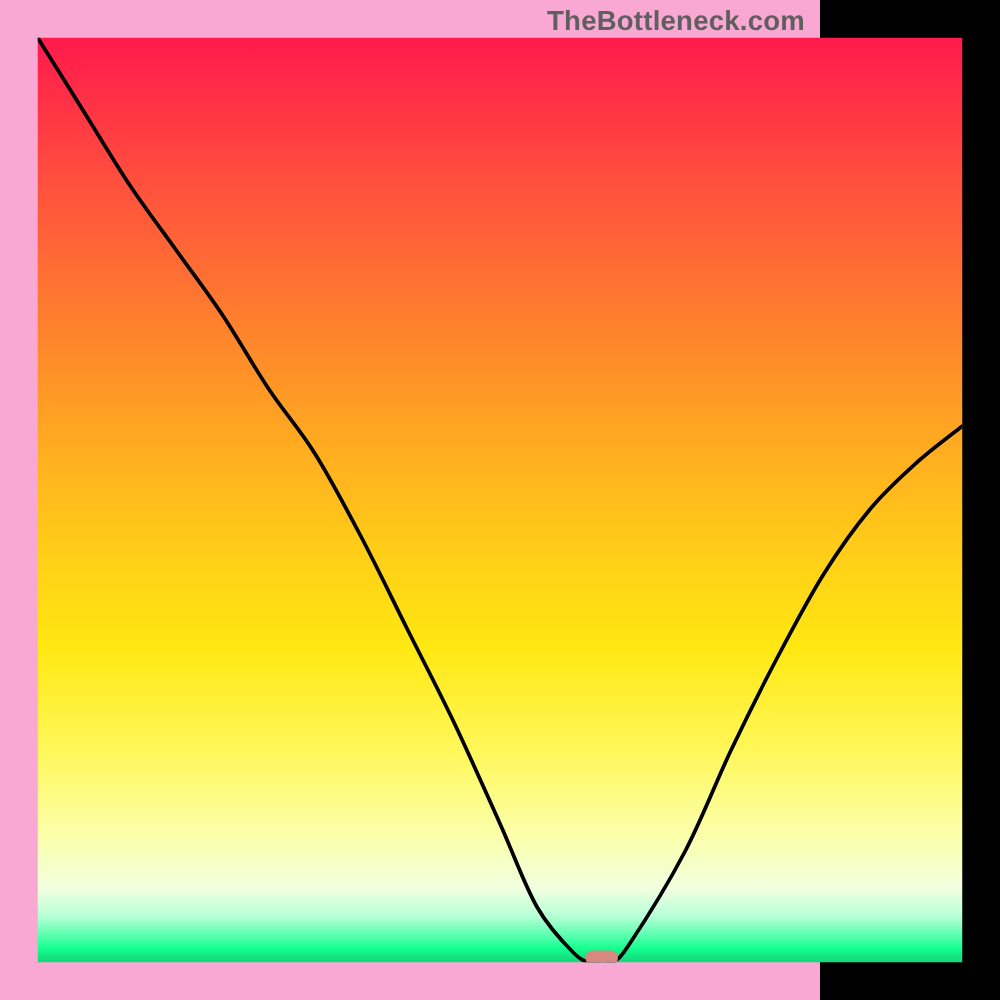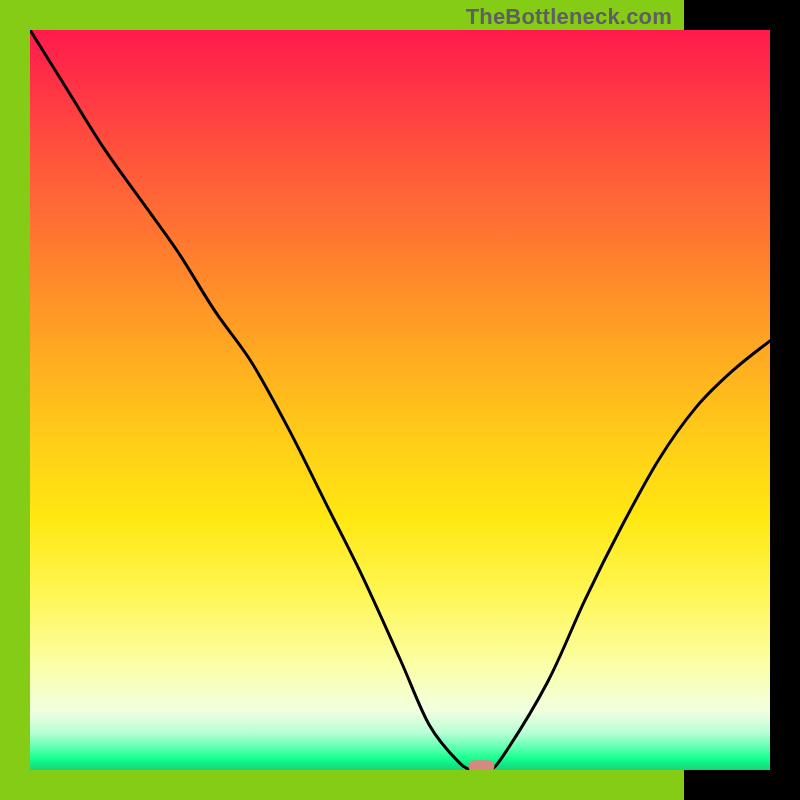--- a/index.html
+++ b/index.html
@@ -8,22 +8,21 @@
     width: 800px;
     height: 800px;
     background: #000;
     overflow: hidden;
     font-family: Arial, Helvetica, sans-serif;
   }
   .frame {
     position: relative;
     width: 656px;
     height: 800px;
-    background: #84cc16;
-    padding-left: 28px;
+    background: #f9a8d4;
   }
   .watermark {
     position: absolute;
     top: 4px;
     right: 12px;
     color: #5f5f5f;
     font-size: 22px;
     font-weight: 600;
     letter-spacing: 0.2px;
     z-index: 10;

